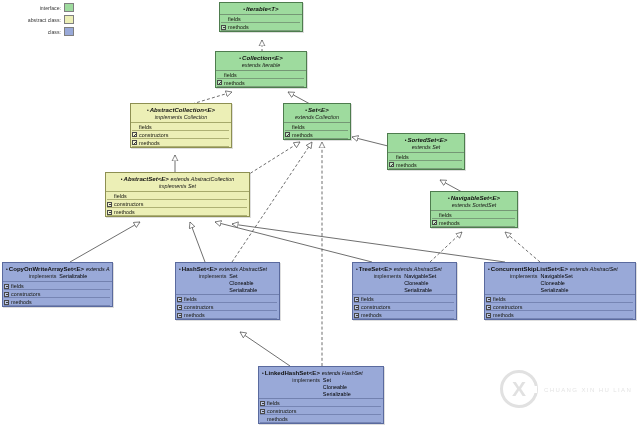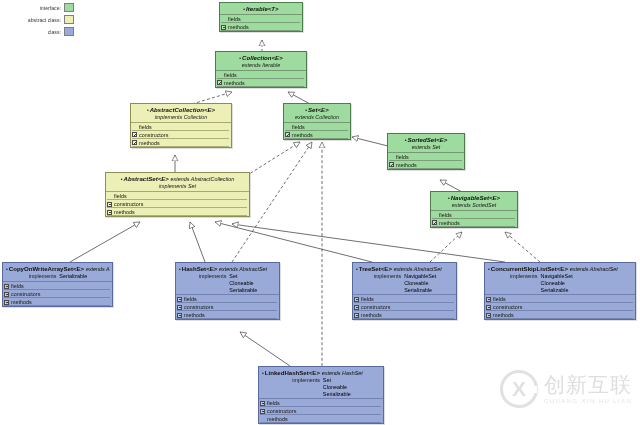--- a/index.html
+++ b/index.html
@@ -580,18 +580,17 @@
       <span class="row-label">methods</span>
       <span class="rule"></span>
     </div>
   </div>
 
   <div class="watermark">
     <div class="wm-logo">
       <span class="wm-gap"></span>
     </div>
     <div class="wm-text">
-      <div class="wm-cn">创新互联</div>
       <div class="wm-en">CHUANG XIN HU LIAN</div>
     </div>
   </div>
 
 </div>
 
 </body></html>

